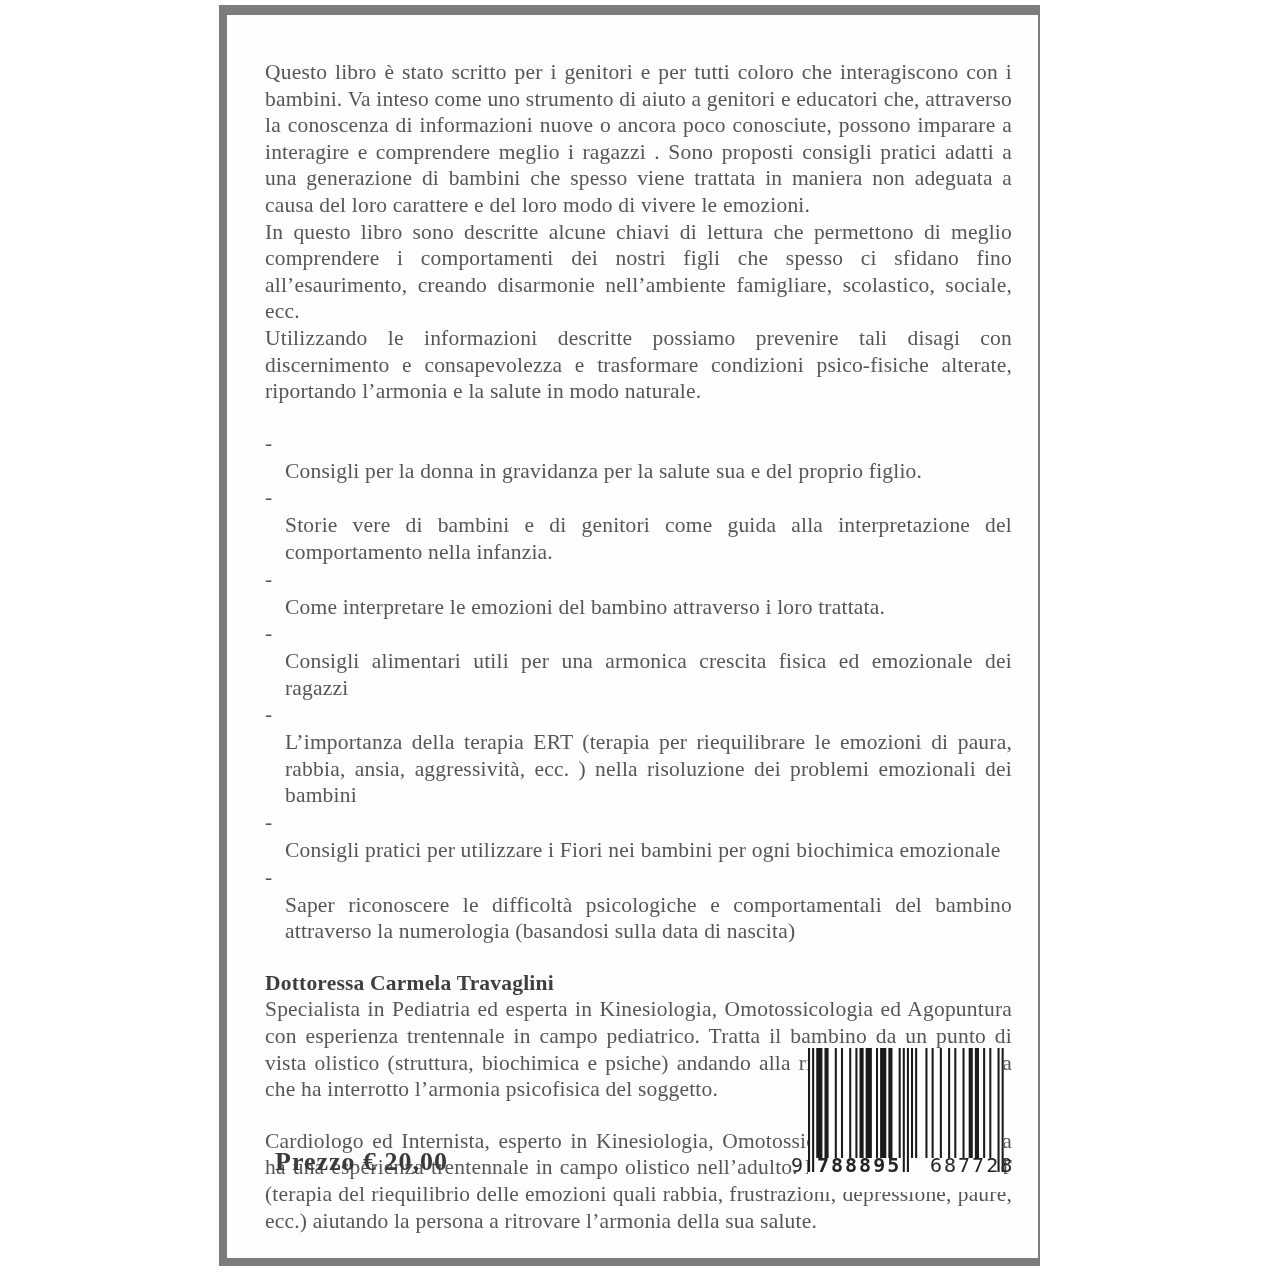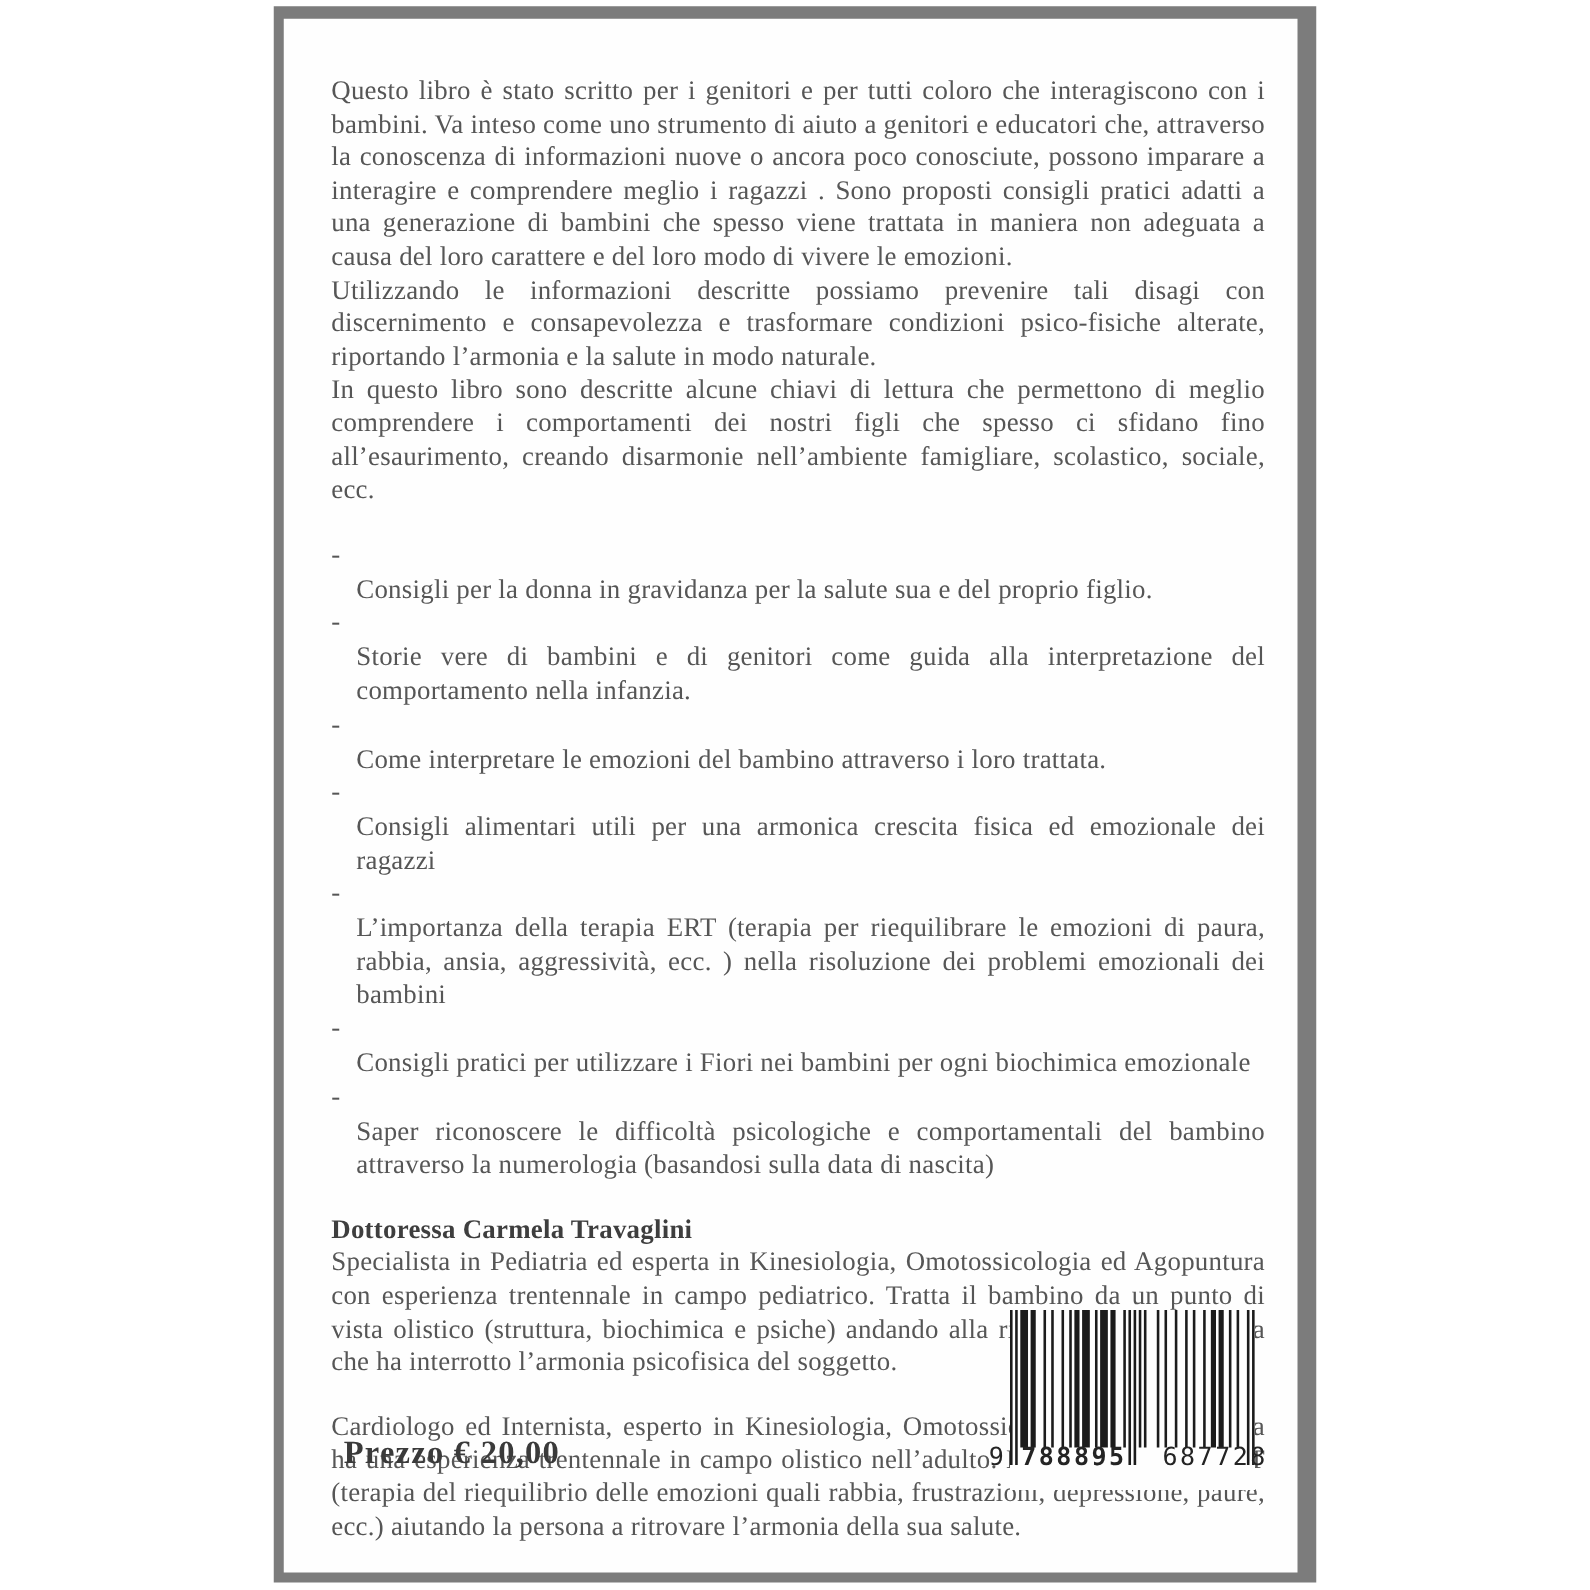--- a/index.html
+++ b/index.html
@@ -3,21 +3,21 @@
 <meta charset="utf-8">
 <title>Book back cover</title>
 <style>
   html, body {
     margin: 0;
     padding: 0;
     background: #ffffff;
   }
   .canvas {
     position: relative;
-    width: 1272px;
+    width: 1040px;
     height: 1272px;
     background: #ffffff;
     overflow: hidden;
     font-family: "Liberation Serif", serif;
   }
   .cover {
     position: absolute;
     left: 219px;
     top: 5px;
     width: 834px;
@@ -101,22 +101,22 @@
   .digit-group-2 { left: 122px; }
 </style>
 </head>
 <body>
 
 <div class="canvas">
   <div class="cover">
     <div class="content">
 
       <p class="para">Questo libro è stato scritto per i genitori e per tutti coloro che interagiscono con i bambini. Va inteso come uno strumento di aiuto a genitori e educatori che, attraverso la conoscenza di informazioni nuove o ancora poco conosciute, possono imparare a interagire e comprendere meglio i ragazzi . Sono proposti consigli pratici adatti a una generazione di bambini che spesso viene trattata in maniera non adeguata a causa del loro carattere e del loro modo di vivere le emozioni.</p>
+      <p class="para">In questo libro sono descritte alcune chiavi di lettura che permettono di meglio comprendere i comportamenti dei nostri figli che spesso ci sfidano fino all’esaurimento, creando disarmonie nell’ambiente famigliare, scolastico, sociale, ecc.</p>
       <p class="para">Utilizzando le informazioni descritte possiamo prevenire tali disagi con discernimento e consapevolezza e trasformare condizioni psico-fisiche alterate, riportando l’armonia e la salute in modo naturale.</p>
-      <p class="para">In questo libro sono descritte alcune chiavi di lettura che permettono di meglio comprendere i comportamenti dei nostri figli che spesso ci sfidano fino all’esaurimento, creando disarmonie nell’ambiente famigliare, scolastico, sociale, ecc.</p>
 
       <div class="bullets">
         <div class="bullet-item">
           <span class="bullet-dash">-</span>
           <span class="bullet-text">Consigli per la donna in gravidanza per la salute sua e del proprio figlio.</span>
         </div>
         <div class="bullet-item">
           <span class="bullet-dash">-</span>
           <span class="bullet-text">Storie vere di bambini e di genitori come guida alla interpretazione del comportamento nella infanzia.</span>
         </div>

